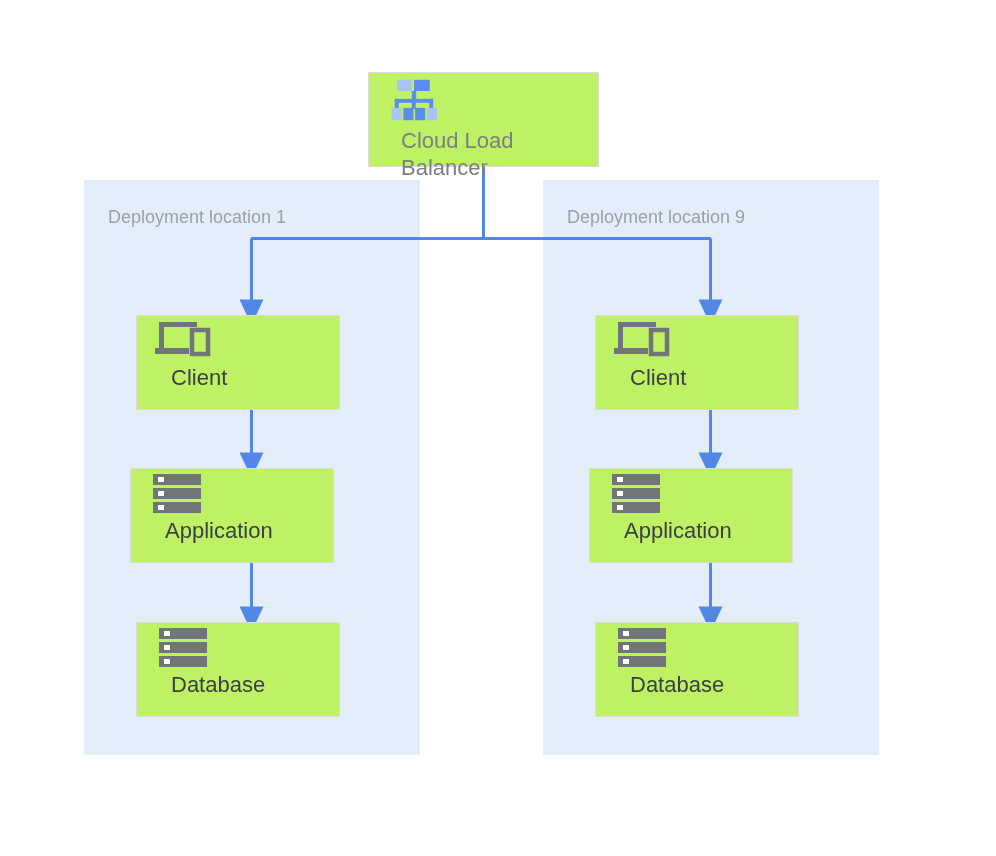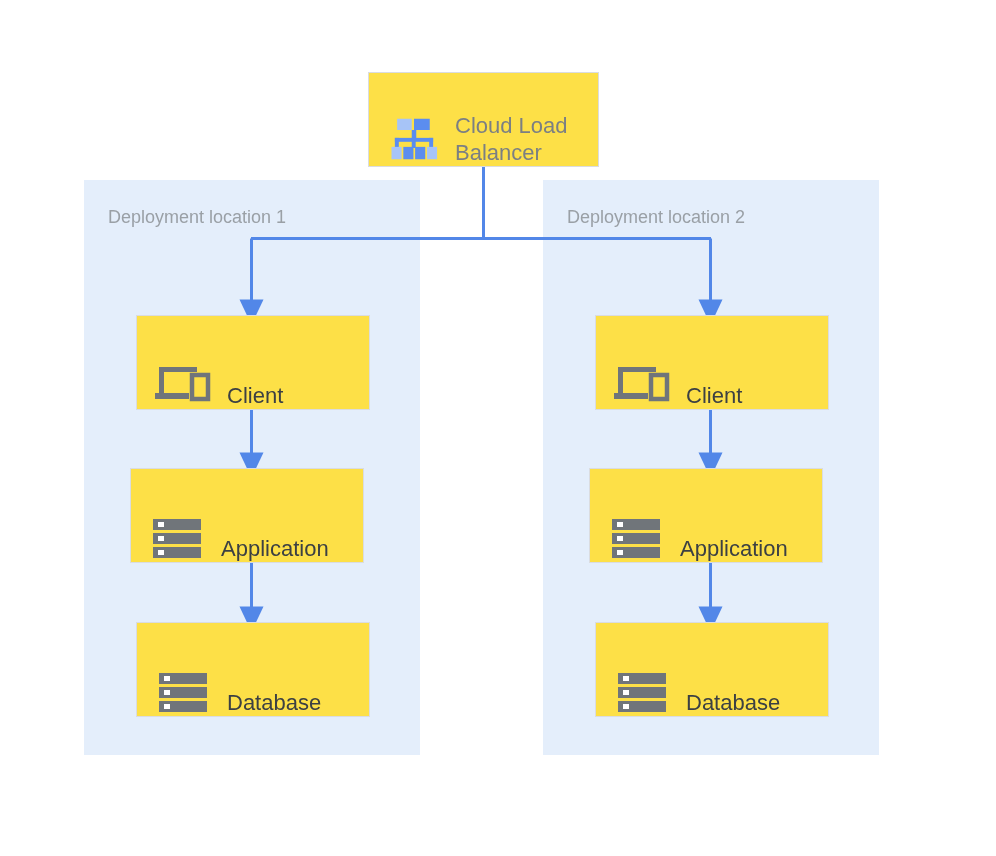--- a/index.html
+++ b/index.html
@@ -27,26 +27,27 @@
     position: absolute;
     color: #9aa0a6;
     font-size: 18px;
     line-height: 25px;
     white-space: nowrap;
   }
 
   
   .card {
     position: absolute;
-    background: #fde047;
+    background: #bef264;
     border: 1px solid #dadce0;
     box-sizing: border-box;
     display: flex;
-    align-items: flex-end;
+    align-items: flex-start;
     justify-content: flex-start;
+    flex-direction: column;
   }
   .card-icon {
     flex: 0 0 auto;
     display: flex;
     align-items: center;
     justify-content: center;
   }
   .card-label {
     color: #3c4043;
     font-size: 22px;
@@ -62,21 +63,21 @@
     top: 72px;
     width: 231px;
     height: 95px;
     padding-left: 18px;
   }
   #lb-card .card-icon { width: 54px; height: 54px; }
   #lb-card .card-label { margin-left: 14px; white-space: normal; width: 130px; }
 
   
   .node-card {
-    width: 234px;
+    width: 204px;
     height: 95px;
     padding-left: 18px;
   }
   .node-card .card-icon { width: 56px; height: 48px; }
   .node-card .card-label { margin-left: 16px; white-space: nowrap; }
 
   
   #wires {
     position: absolute;
     left: 0; top: 0;
@@ -87,21 +88,21 @@
 </style>
 </head>
 <body>
 
 <div id="diagram">
 
   <div class="zone" style="left:84px; top:180px; width:336px; height:575px;"></div>
   <div class="zone" style="left:543px; top:180px; width:336px; height:575px;"></div>
 
   <div class="zone-label" style="left:108px; top:205px;">Deployment location 1</div>
-  <div class="zone-label" style="left:567px; top:205px;">Deployment location 2</div>
+  <div class="zone-label" style="left:567px; top:205px;">Deployment location 9</div>
 
   <svg id="wires" viewBox="0 0 996 856">
     <defs>
       <marker id="arrowhead" markerWidth="10" markerHeight="10" refX="1.2" refY="4" orient="auto" markerUnits="strokeWidth">
         <path d="M0,0 L8.5,4 L0,8 Z" fill="#5287e8"></path>
       </marker>
     </defs>
 
     <path d="M483.5,167 L483.5,238.5" stroke="#5287e8" stroke-width="3" fill="none"></path>
 

